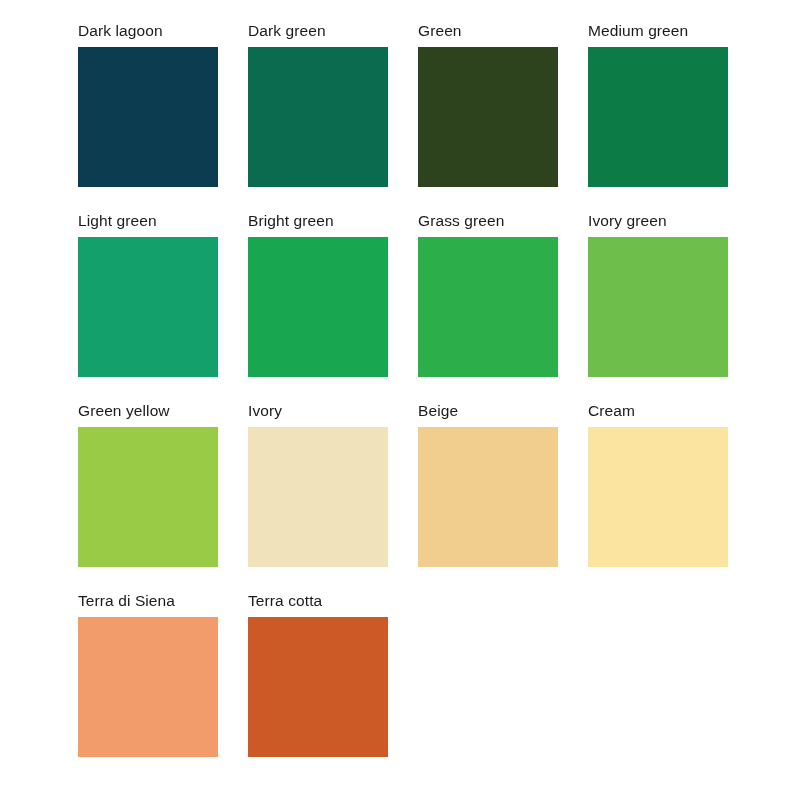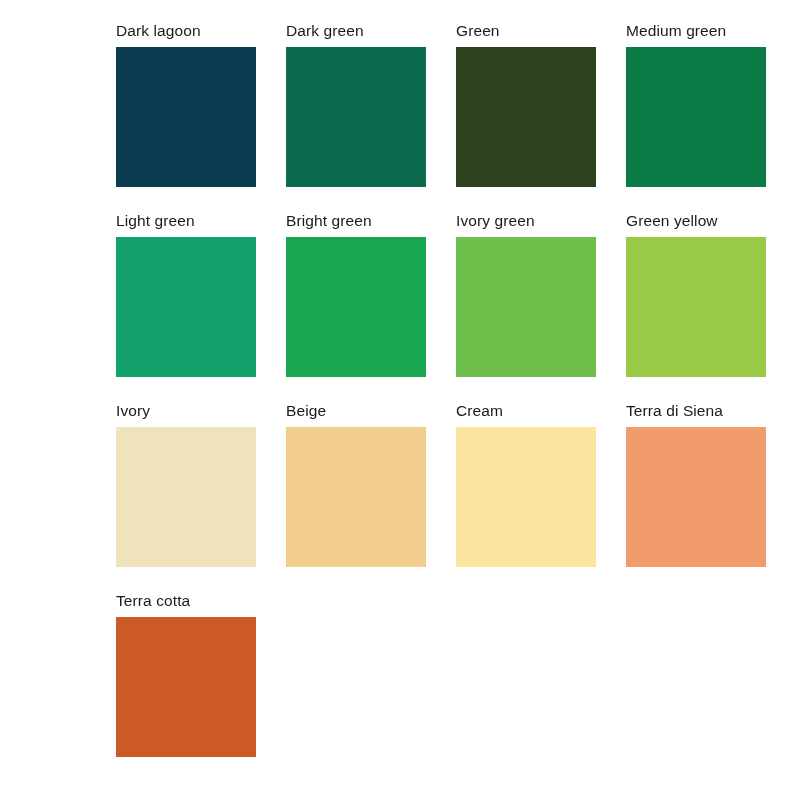--- a/index.html
+++ b/index.html
@@ -12,21 +12,21 @@
     height: 800px;
     background: #ffffff;
     font-family: "Liberation Sans", sans-serif;
     overflow: hidden;
   }
 
   #swatch-chart {
     box-sizing: border-box;
     width: 800px;
     height: 800px;
-    padding: 22px 60px 0 116px;
+    padding: 22px 60px 0 78px;
   }
 
   .swatch-grid {
     display: grid;
     grid-template-columns: repeat(4, 140px);
     grid-template-rows: repeat(4, 190px);
     column-gap: 30px;
     row-gap: 0px;
   }
 
@@ -84,20 +84,24 @@
       <div class="swatch-label">Light green</div>
       <div class="swatch-chip" style="background-color: rgb(19, 160, 106);"></div>
     </div>
 
     <div class="swatch-cell">
       <div class="swatch-label">Bright green</div>
       <div class="swatch-chip" style="background-color: rgb(25, 166, 80);"></div>
     </div>
 
 
+    <div class="swatch-cell">
+      <div class="swatch-label">Grass green</div>
+      <div class="swatch-chip" style="background-color: rgb(44, 175, 75);"></div>
+    </div>
 
     <div class="swatch-cell">
       <div class="swatch-label">Ivory green</div>
       <div class="swatch-chip" style="background-color: rgb(109, 190, 75);"></div>
     </div>
 
     <div class="swatch-cell">
       <div class="swatch-label">Green yellow</div>
       <div class="swatch-chip" style="background-color: rgb(154, 203, 71);"></div>
     </div>

